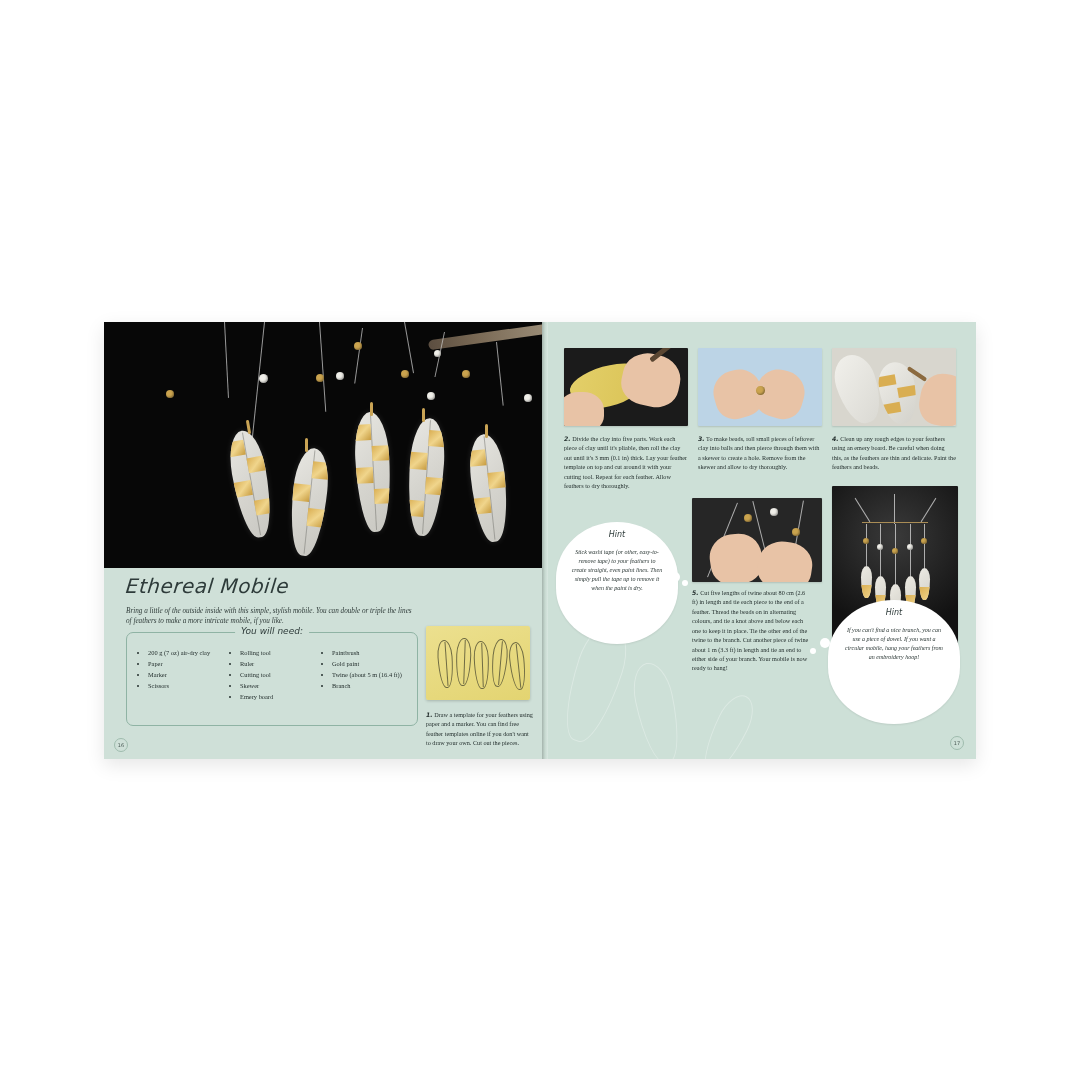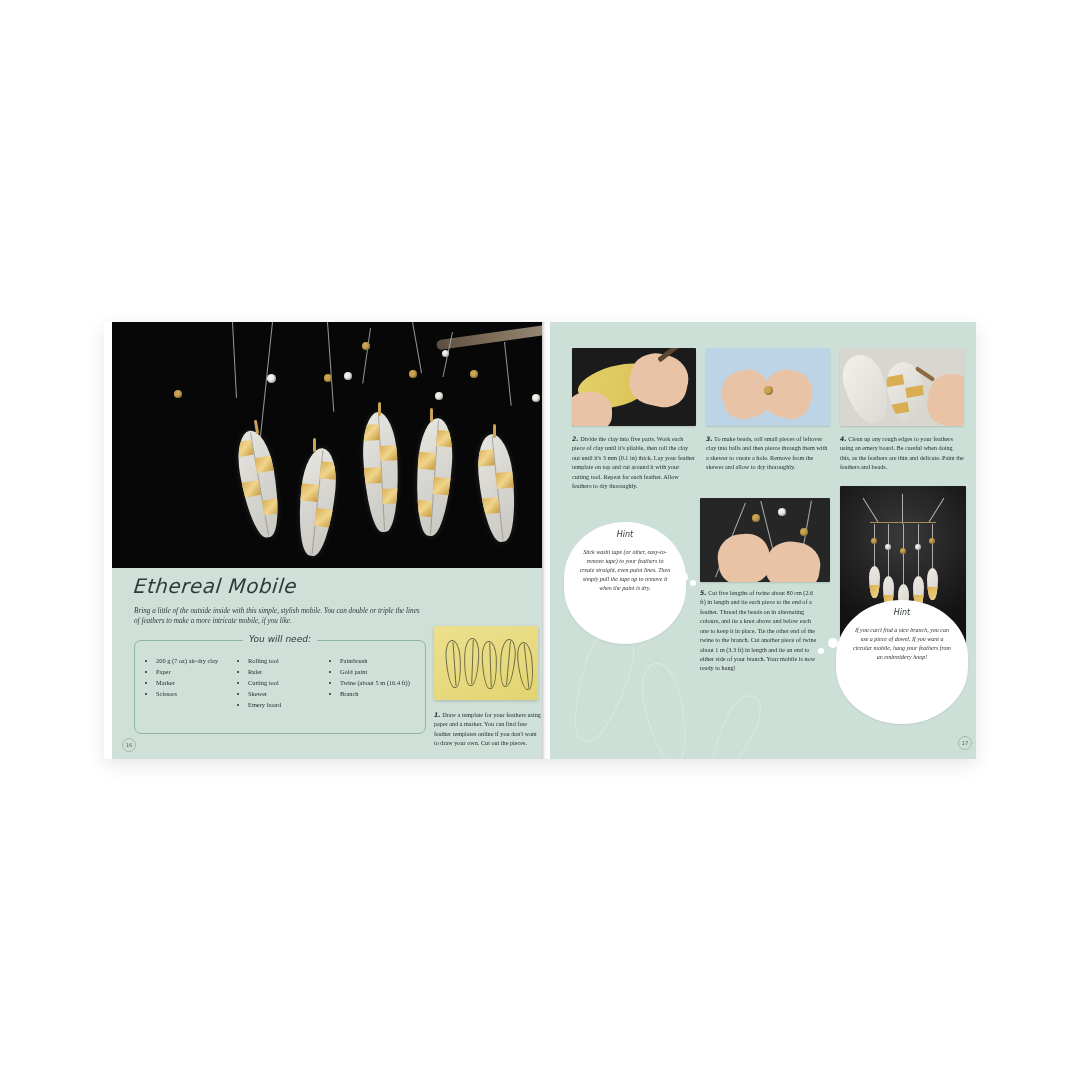--- a/index.html
+++ b/index.html
@@ -26,21 +26,20 @@
     width: 872px;
     height: 437px;
     display: flex;
     box-shadow: 0 6px 18px rgba(0,0,0,0.10);
   }
   .page-left, .page-right {
     position: relative;
     height: 100%;
     background: #cfe0d8;
     overflow: hidden;
-    margin-left: 8px;
   }
   .page-left { width: 438px; }
   .page-right { width: 434px; background: #cde0d7; }
 
   .gutter {
     position: absolute;
     left: 438px;
     top: 0;
     width: 6px;
     height: 100%;
@@ -133,21 +132,21 @@
     position: absolute;
     left: 22px; top: 38px;
     width: 290px;
     font-size: 7.2px;
     line-height: 1.45;
     font-style: italic;
     color: #2f3b39;
   }
   .supplies {
     position: absolute;
-    left: 22px; top: 72px;
+    left: 22px; top: 64px;
     width: 290px;
     height: 92px;
     border: 1px solid #8fb3a4;
     border-radius: 7px;
   }
   .supplies-title {
     position: absolute;
     left: 50%; top: -7px;
     transform: translateX(-50%);
     background: #cfe0d8;

